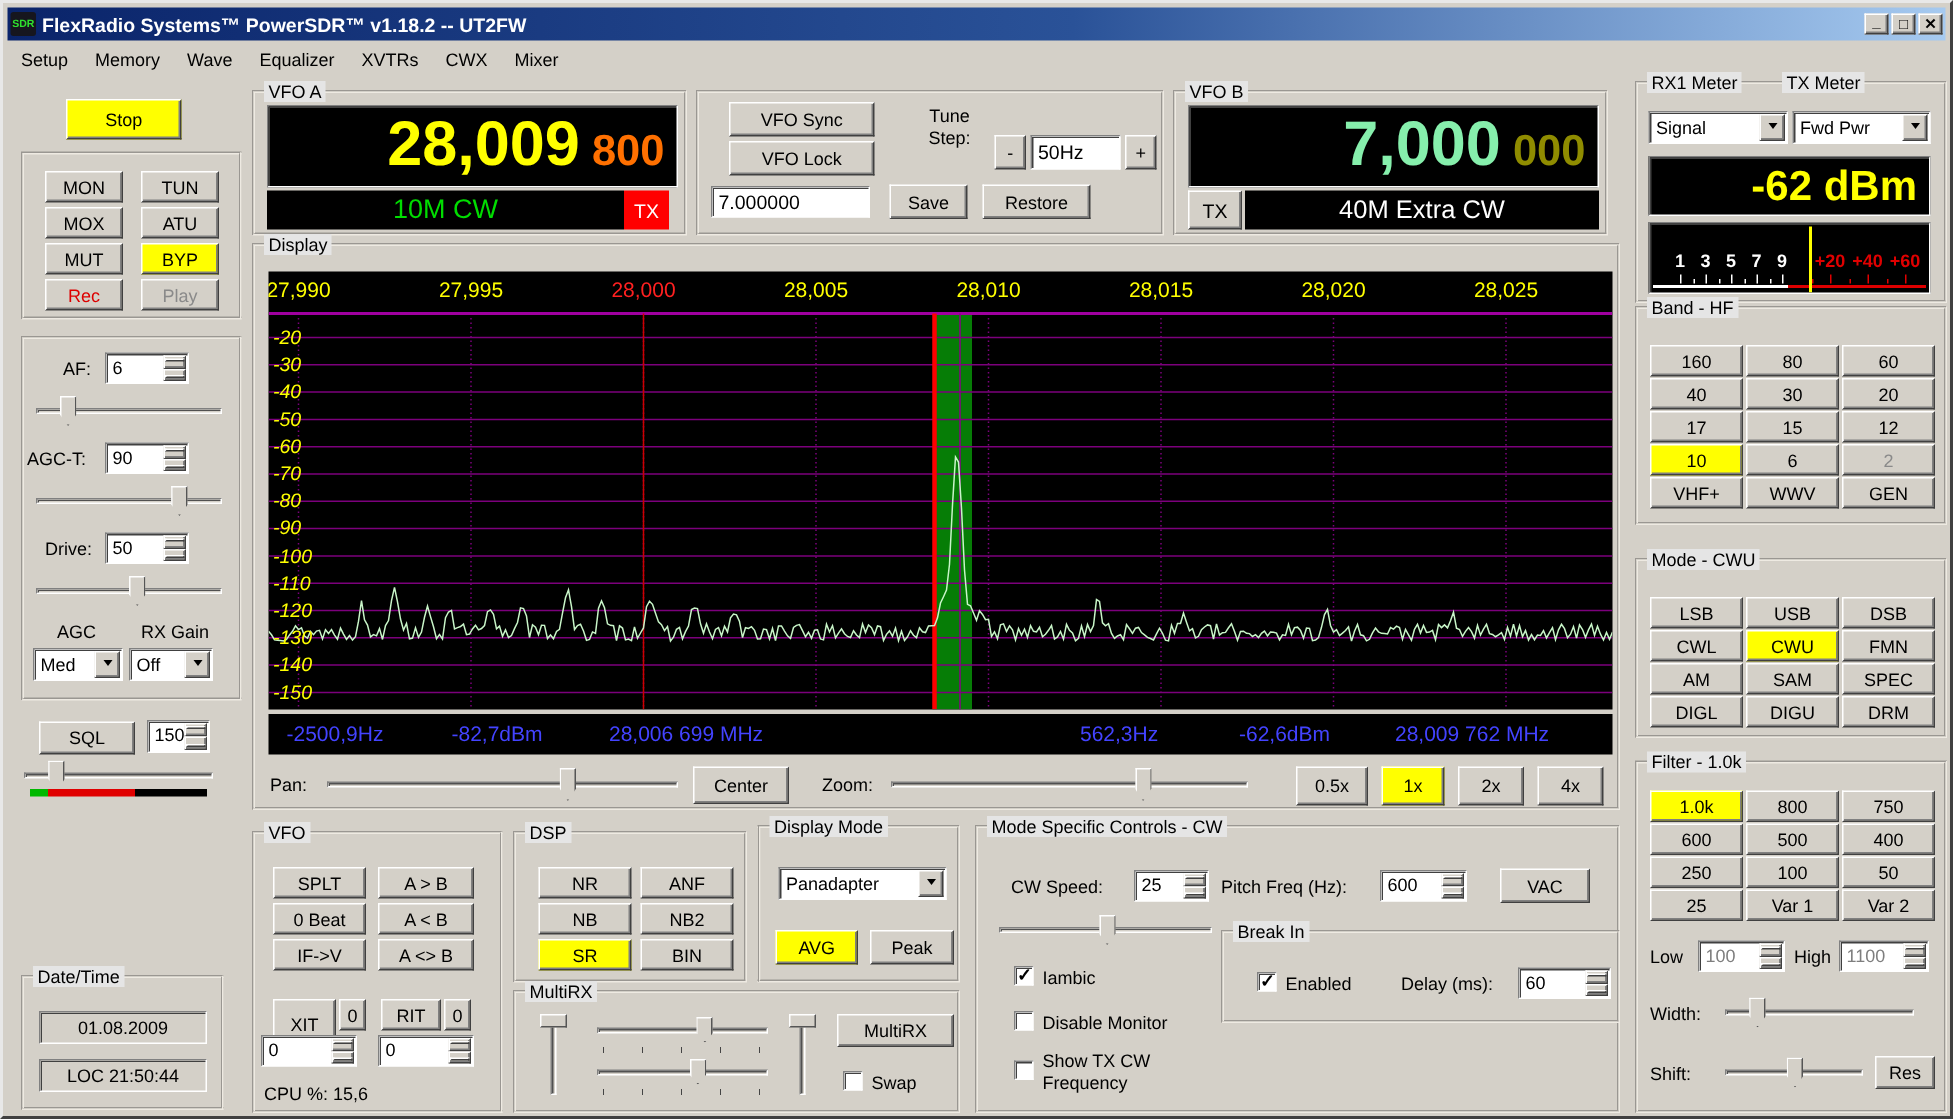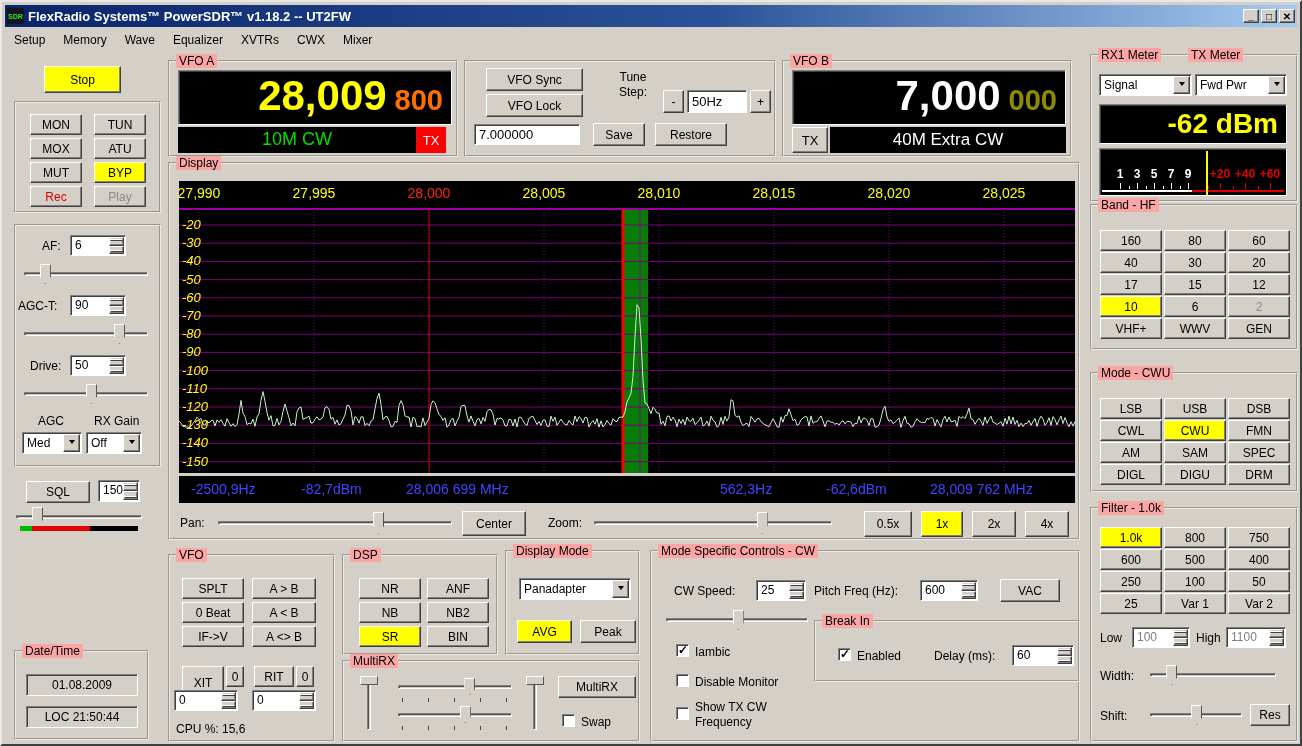--- a/index.html
+++ b/index.html
@@ -9,21 +9,21 @@
        border:2px solid;border-color:#e8e8e8 #404040 #404040 #e8e8e8;overflow:hidden;}
   .abs{position:absolute;}
   
   .btn{display:flex;align-items:center;justify-content:center;background:#d4d0c8;
        font-size:12px;border:1px solid #404040;border-top-color:#fff;border-left-color:#fff;
        box-shadow:inset -1px -1px 0 #808080;cursor:default;user-select:none;white-space:nowrap;}
   .btn.yellow{background:#ffff00;}
   .btn.disabled{color:#8a8a8a;}
   .btn.redtext{color:#dd0000;}
   .groupbox{position:absolute;border:2px groove #eeeae2;}
-  .legend{position:absolute;top:-8px;left:6px;background:#fca5a5;padding:0 3px;font-size:12px;white-space:nowrap;}
+  .legend{position:absolute;top:-8px;left:6px;background:#e5e5e5;padding:0 3px;font-size:12px;white-space:nowrap;}
   .inset{background:#fff;border:1px solid #808080;border-bottom-color:#fff;border-right-color:#fff;
          box-shadow:inset 1px 1px 0 #404040;}
   .bdisp{background:#000;border:1px solid #808080;border-bottom-color:#fff;border-right-color:#fff;
          box-shadow:inset 1px 1px 0 #404040;}
   .lbl{position:absolute;font-size:12px;white-space:nowrap;}
   
   .spin{position:absolute;background:#fff;border:1px solid #808080;border-bottom-color:#fff;border-right-color:#fff;
         box-shadow:inset 1px 1px 0 #404040;}
   .spin .val{position:absolute;left:4px;top:2px;font-size:12px;}
   .spin.dim .val{color:#7e7e7e;}
@@ -236,21 +236,21 @@
     <div class="abs inset" style="left:221px;top:28px;width:60px;height:23px;font-size:13px;padding:3px 0 0 4px;">50Hz</div>
     <div class="btn abs" style="left:284px;top:28px;width:21px;height:23px;">+</div>
     <div class="abs inset" style="left:8px;top:62px;width:106px;height:21px;font-size:13px;padding:2px 0 0 4px;">7.000000</div>
     <div class="btn abs" style="left:127px;top:61px;width:52px;height:23px;">Save</div>
     <div class="btn abs" style="left:189px;top:61px;width:72px;height:23px;">Restore</div>
   </div>
 
   <div class="groupbox" style="left:780px;top:58px;width:290px;height:97px;">
     <span class="legend">VFO B</span>
     <div class="abs bdisp" style="left:8px;top:8px;width:274px;height:55px;text-align:right;">
-      <span style="color:#ffffff;font-size:42px;font-weight:bold;line-height:50px;">7,000</span><span style="color:#8f8c00;font-size:29px;font-weight:bold;padding:0 8px 0 8px;">000</span>
+      <span style="color:#86efac;font-size:42px;font-weight:bold;line-height:50px;">7,000</span><span style="color:#8f8c00;font-size:29px;font-weight:bold;padding:0 8px 0 8px;">000</span>
     </div>
     <div class="btn abs" style="left:8px;top:65px;width:36px;height:26px;font-size:13px;">TX</div>
     <div class="abs" style="left:46px;top:65px;width:236px;height:26px;background:#000;color:#ffffff;font-size:17px;text-align:center;line-height:25px;">40M Extra CW</div>
   </div>
 
   <div class="groupbox" style="left:166px;top:160px;width:912px;height:378px;">
     <span class="legend">Display</span>
     <div id="spectrum" style="left:9px;top:17px;width:896px;height:292px;"><svg width="896" height="292">
           <rect x="443" y="28" width="26" height="264" fill="#067d06"></rect>
           <line x1="0" y1="44" x2="896" y2="44" stroke="#7c007c" stroke-width="1"></line>

